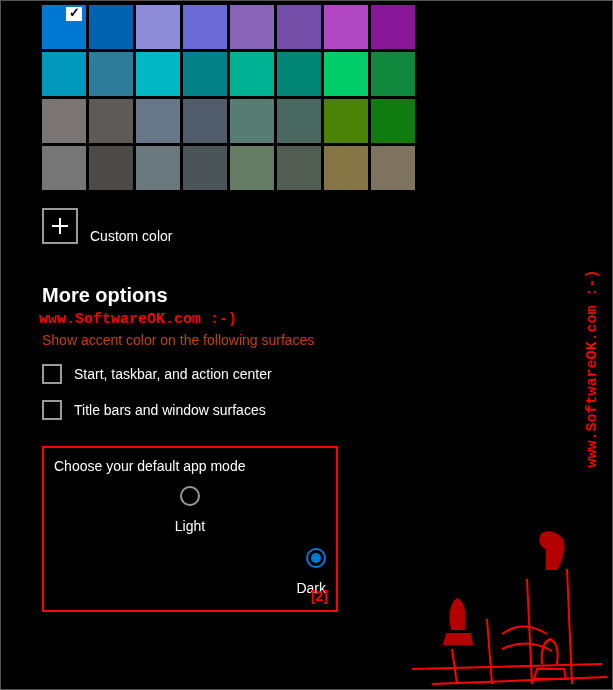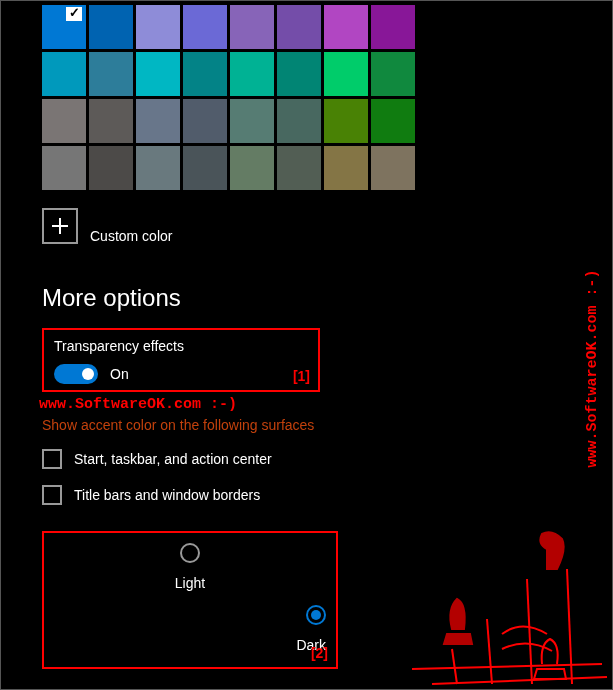--- a/index.html
+++ b/index.html
@@ -71,22 +71,22 @@
     }
     .custom-color-btn svg {
       width: 16px;
       height: 16px;
     }
     .custom-color-label {
       font-size: 14px;
       color: #fff;
     }
     .section-heading {
-      font-size: 24px;
-      font-weight: 400;
+      font-size: 20px;
+      font-weight: 700;
       margin-top: 40px;
       color: #fff;
     }
     .toggle-section {
       margin-top: 16px;
       position: relative;
     }
     .highlight-box {
       border: 2px solid #ff0000;
       padding: 8px 10px 6px 10px;
@@ -278,49 +278,38 @@
     <div class="custom-color-btn">
       <svg viewBox="0 0 16 16">
           <path d="M7 0h2v7h7v2H9v7H7V9H0V7h7z" fill="#fff"></path>
         </svg>
     </div>
     <span class="custom-color-label">Custom color</span>
   </div>
 
   <h2 class="section-heading">More options</h2>
 
-  <div class="toggle-section">
-    <div class="highlight-box">
-      <span class="toggle-label">Transparency effects</span>
-      <div class="toggle-row">
-        <div class="toggle">
-          <div class="toggle-knob"></div>
-        </div>
-        <span class="toggle-state">On</span>
-      </div>
-      <span class="annotation-num">[1]</span>
-    </div>
-  </div>
 
   <div class="watermark-inline">www.SoftwareOK.com :-)</div>
 
   <div class="sub-heading">Show accent color on the following surfaces</div>
 
   <div class="checkbox-row">
     <div class="checkbox"></div>
     <span class="checkbox-label">Start, taskbar, and action center</span>
   </div>
 
   <div class="checkbox-row">
     <div class="checkbox"></div>
-    <span class="checkbox-label">Title bars and window borders</span>
+    <span class="checkbox-label">Title bars and window surfaces</span>
   </div>
 
   <div class="app-mode-section">
     <div class="highlight-box-2">
+      <div class="radio-heading">Choose your default app mode</div>
       <div class="radio-row">
         <div class="radio"></div>
         <span class="radio-label">Light</span>
       </div>
       <div class="radio-row" style="margin-bottom:6px;align-items:flex-end;">
         <div class="radio selected"></div>
         <span class="radio-label">Dark</span>
       </div>
       <span class="annotation-num">[2]</span>
     </div>

